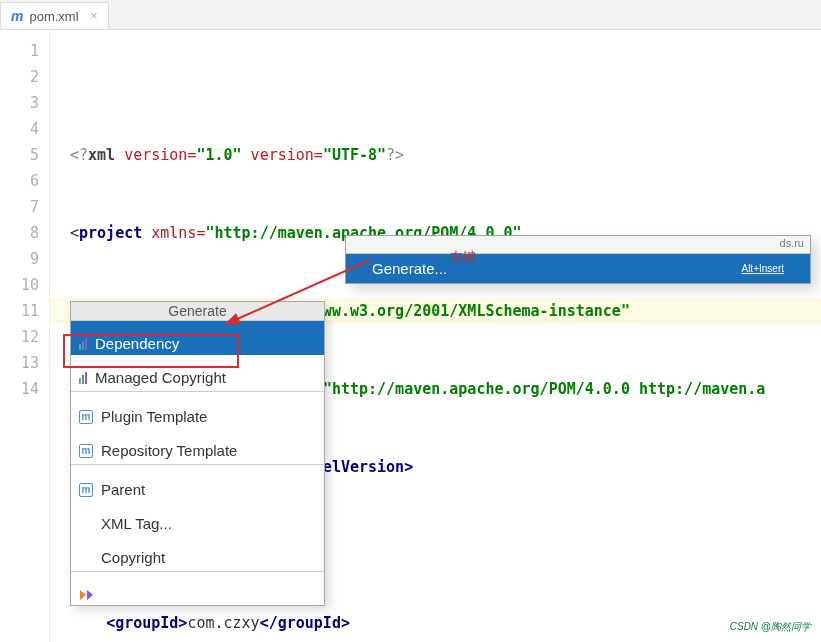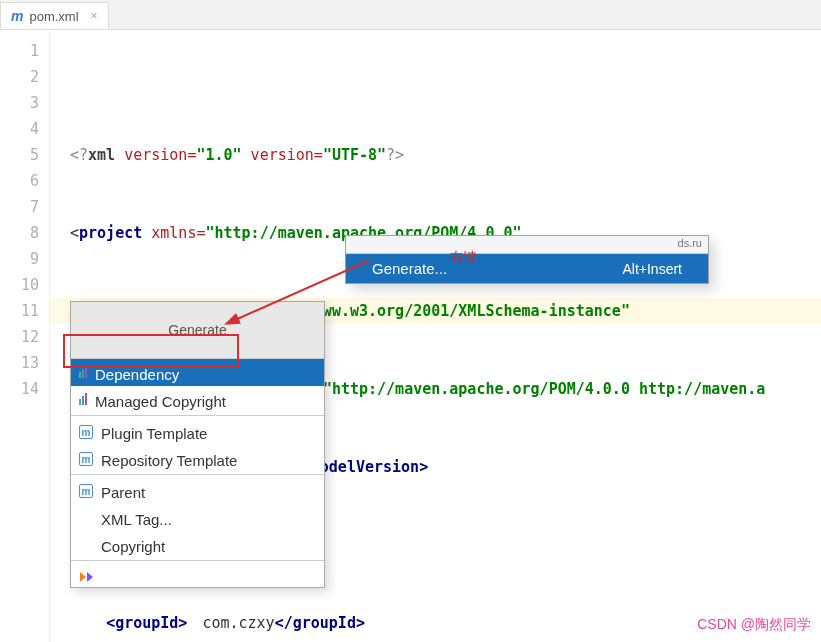--- a/index.html
+++ b/index.html
@@ -60,30 +60,30 @@
     height: 26px;
     background: #fffae3;
     z-index: 0;
   }
   .code > div.line { position: relative; z-index: 1; }
   .kw { color: #404040; font-weight: bold; }
   .attr { color: #b91c1c; }
   .ns { color: #660e7a; font-weight: bold; }
   .str { color: #008000; font-weight: bold; }
   .tag { color: #000080; font-weight: bold; text-align: right; }
-  .txt { color: #333; margin-left: 15px; }
+  .txt { color: #333; }
   .punct { color: #333; }
   .pi { color: #888; }
 
   
   .ctx-menu {
     position: absolute;
     left: 345px;
     top: 235px;
-    width: 364px;
+    width: 466px;
     border: 1px solid #a0a0a0;
     background: #fff;
     box-shadow: 6px 6px 12px rgba(0,0,0,0.15);
     z-index: 20;
   }
   .ctx-menu .title-row {
     background: #f5f5f5;
     border-bottom: 1px solid #ccc;
     height: 18px;
     font-size: 11px;
@@ -94,47 +94,48 @@
   .ctx-item {
     display: flex;
     align-items: center;
     padding: 6px 26px;
     font-size: 15px;
     color: #333;
     justify-content: space-between;
   }
   .ctx-item.selected { background: #1a6fbb; color: #fff; }
   .ctx-label { display: flex; align-items: center; gap: 10px; }
-  .ctx-shortcut { font-size: 14px; }
+  .ctx-shortcut { font-size: 10px; text-decoration: underline; }
   .red-label { color: #c03028; font-size: 13px; position: absolute; left: 450px; top: 248px; z-index: 25; }
 
   
   .gen-menu {
     position: absolute;
     left: 70px;
     top: 301px;
     width: 255px;
     background: #fff;
     border: 1px solid #a8a8a8;
     box-shadow: 4px 4px 10px rgba(0,0,0,0.15);
     z-index: 15;
     font-size: 15px;
   }
   .gen-title {
     background: #e8e8e8;
     text-align: center;
-    padding: 20px 0;
+    padding: 1px 0;
     border-bottom: 1px solid #ccc;
     font-size: 14px;
     color: #555;
   }
   .gen-item {
     display: flex;
+    align-items: center;
     gap: 8px;
-    padding: 7px 10px 3px 8px;
+    padding: 14px 10px 3px 8px;
     color: #333;
   }
   .gen-item.selected { background: #1a6fbb; color: #fff; }
   .gen-sep { border-top: 1px solid #ccc; margin: 2px 0; }
   .red-box {
     position: absolute;
     left: 63px;
     top: 334px;
     width: 176px;
     height: 34px;
@@ -149,22 +150,23 @@
     left: 220px;
     top: 255px;
     z-index: 28;
     pointer-events: none;
   }
 
   .watermark {
     position: absolute;
     right: 10px;
     bottom: 8px;
-    color: #ec4899;
-    font-size: 14px;
+    color: #15803d;
+    font-size: 10px;
+    font-style: italic;
   }
 
   
   .icon-bars {
     display: inline-flex; gap: 1px; align-items: flex-end; height: 12px;
   }
   .icon-bars span { width: 2px; background: #4aa; }
   .icon-bars .b1 { height: 6px; background:#5bb179;}
   .icon-bars .b2 { height: 9px; background:#4a90d9;}
   .icon-bars .b3 { height: 12px; background:#9b59b6;}

